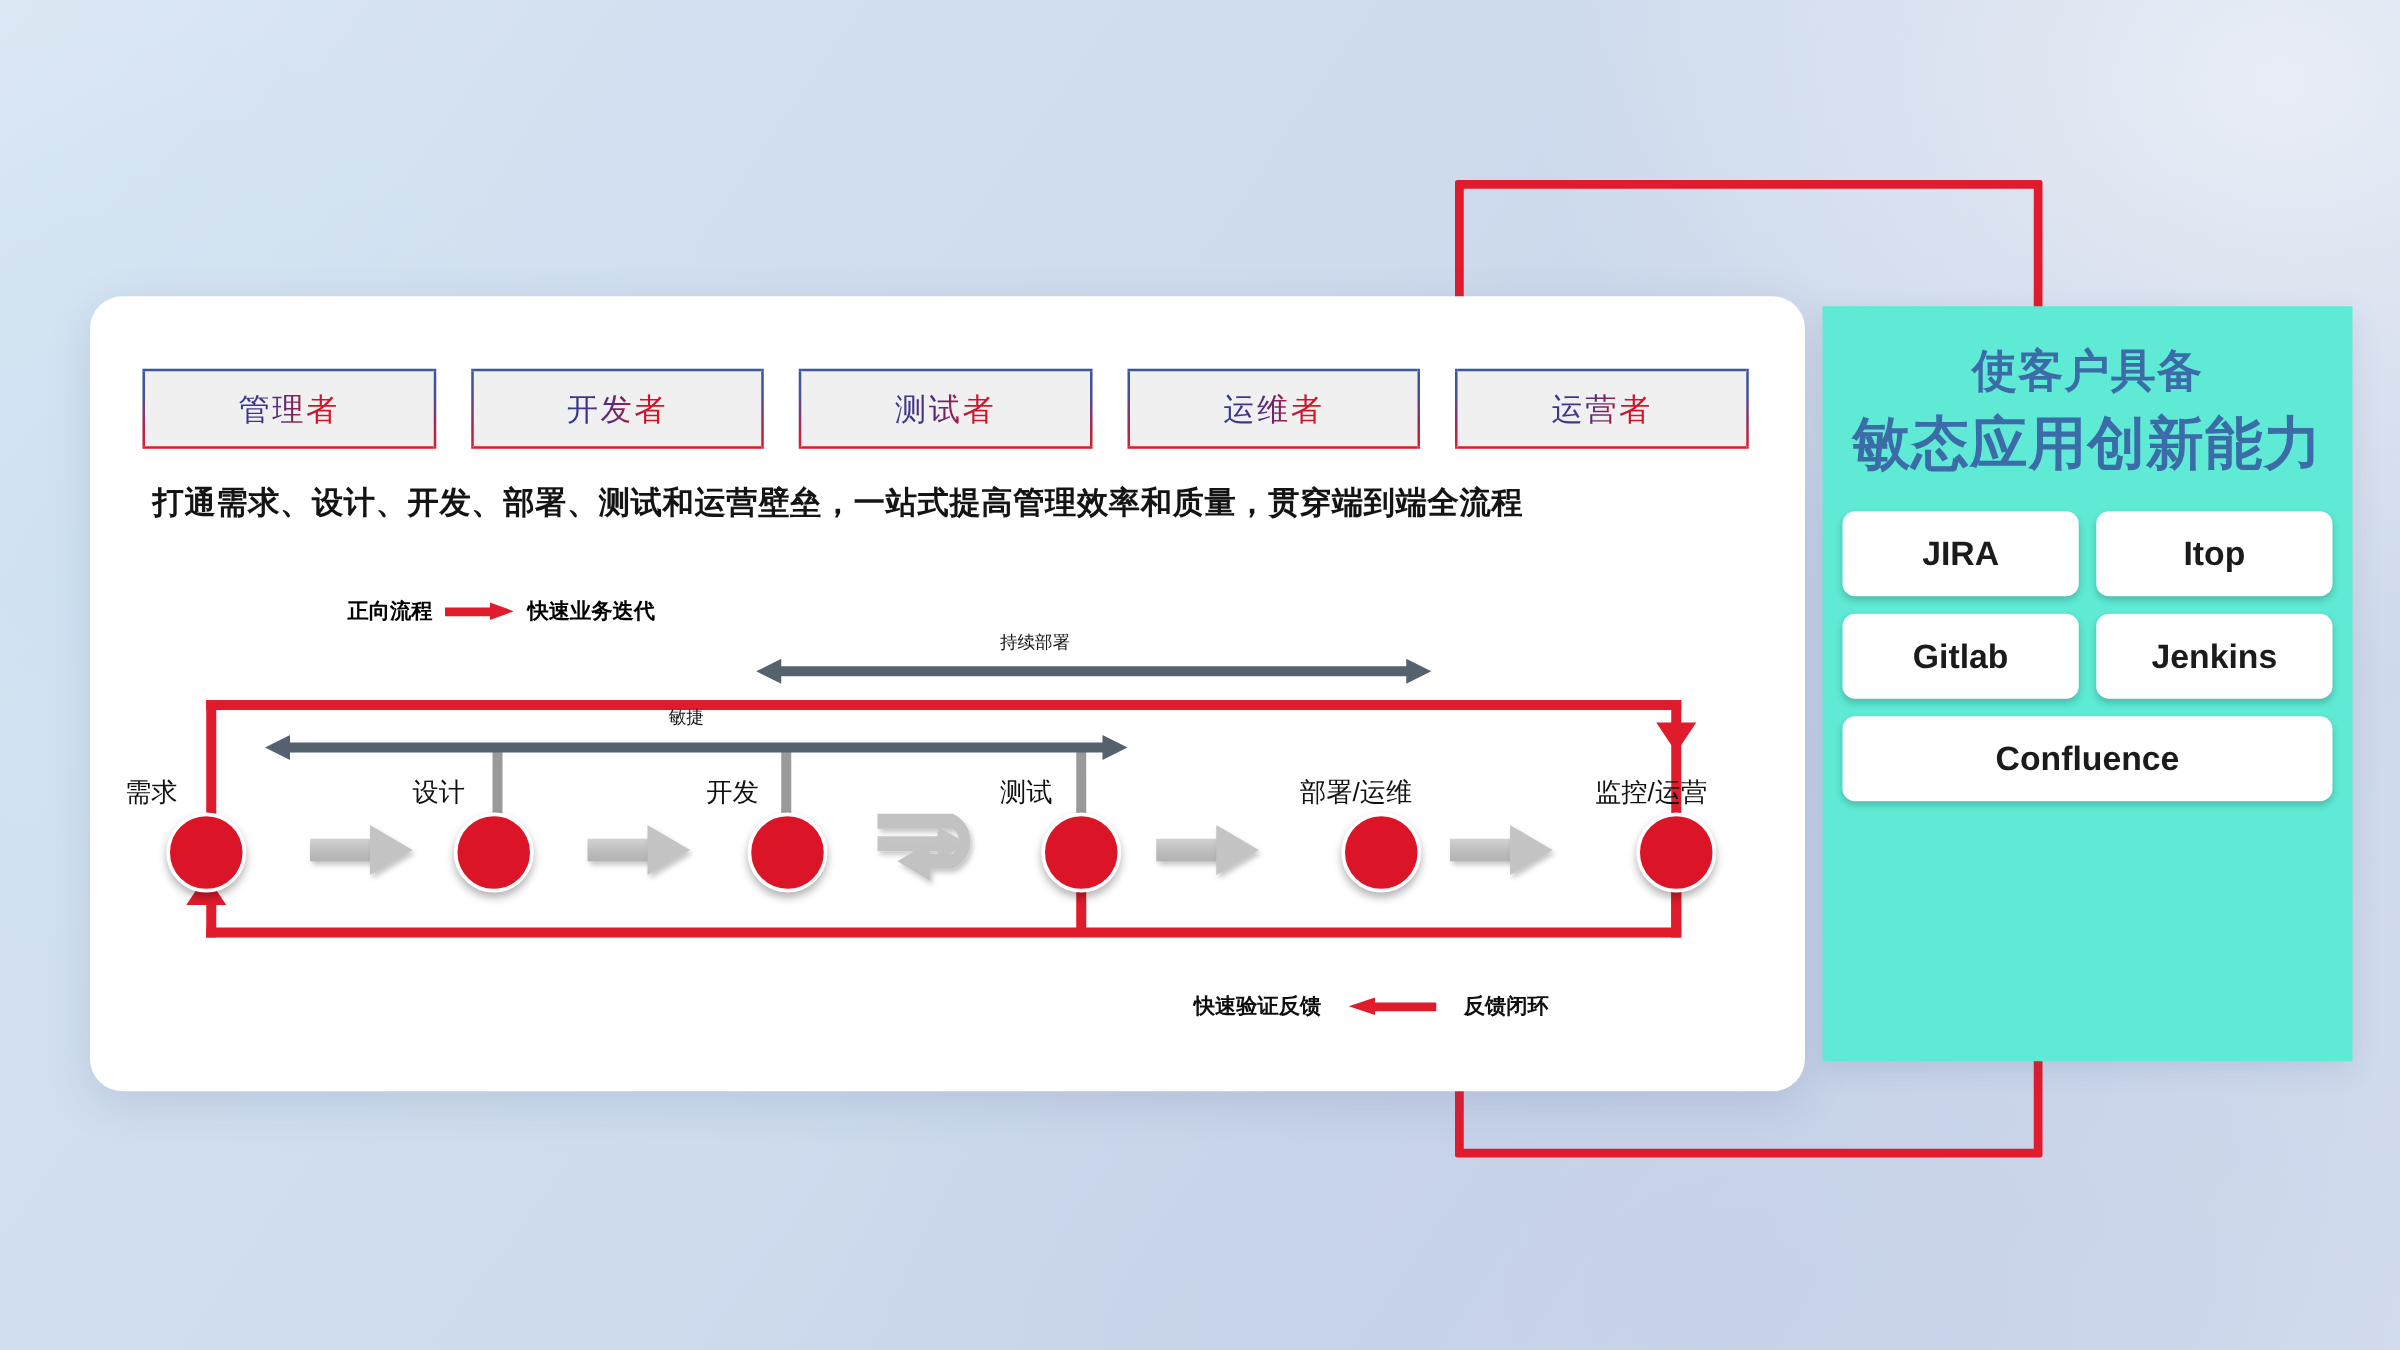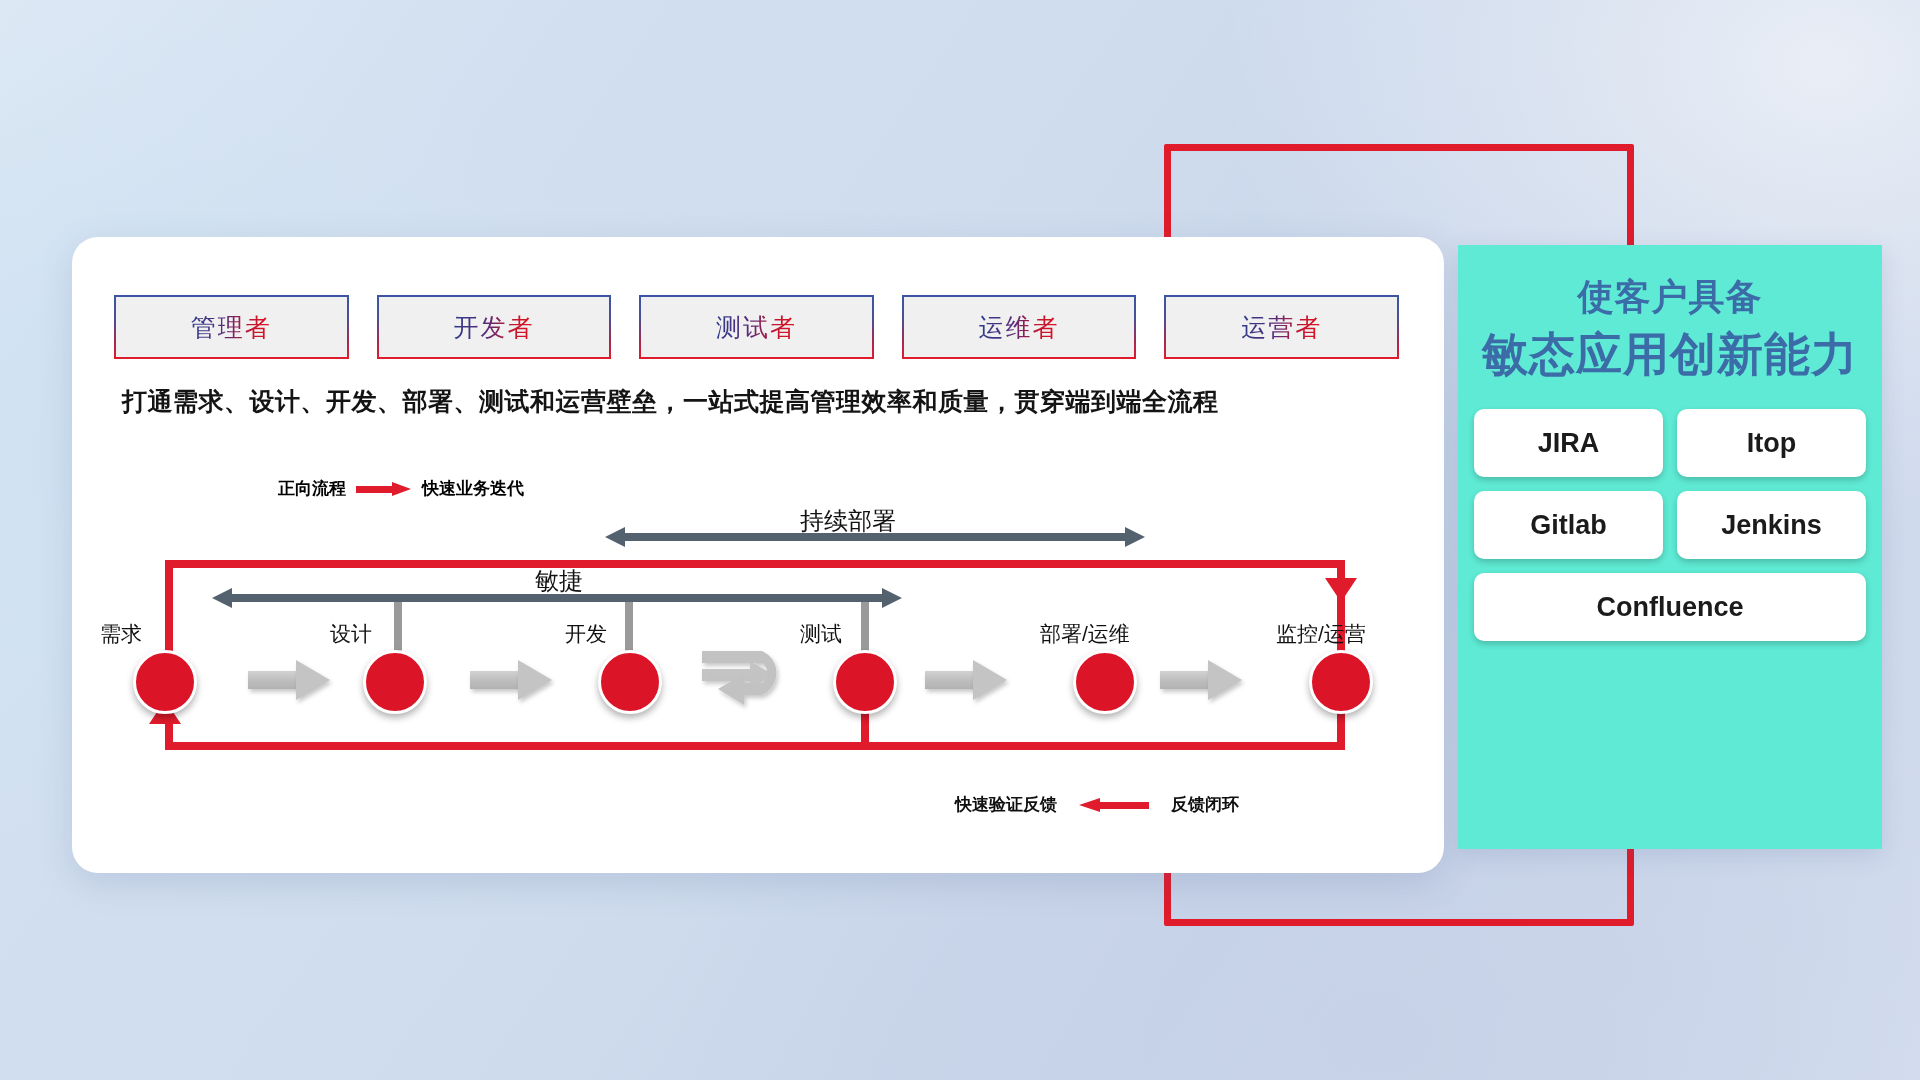--- a/index.html
+++ b/index.html
@@ -87,21 +87,21 @@
   .span-arrow .bar{
     position:absolute; left:19px; right:19px; top:6px; height:8px; background:#54616F;
   }
   .span-arrow .hl,.span-arrow .hr{
     position:absolute; top:0; width:0; height:0;
     border-top:10px solid transparent; border-bottom:10px solid transparent;
   }
   .span-arrow .hl{ left:0; border-right:20px solid #54616F; }
   .span-arrow .hr{ right:0; border-left:20px solid #54616F; }
   .span-label{
-    position:absolute; font-size:24px; font-weight:400; color:#121212; z-index:5;
+    position:absolute; font-size:14px; font-weight:400; color:#121212; z-index:5;
     white-space:nowrap;
   }
 
   
   .loop{ position:absolute; z-index:4; }
   .loop-top{ left:165px; top:560px; width:1180px; height:8px; background:#E01B2C; }
   .loop-left{ left:165px; top:560px; width:8px; height:190px; background:#E01B2C; }
   .loop-bot{ left:165px; top:742px; width:1180px; height:8px; background:#E01B2C; }
   .loop-right{ left:1337px; top:560px; width:8px; height:190px; background:#E01B2C; }
   .arrow-down{

